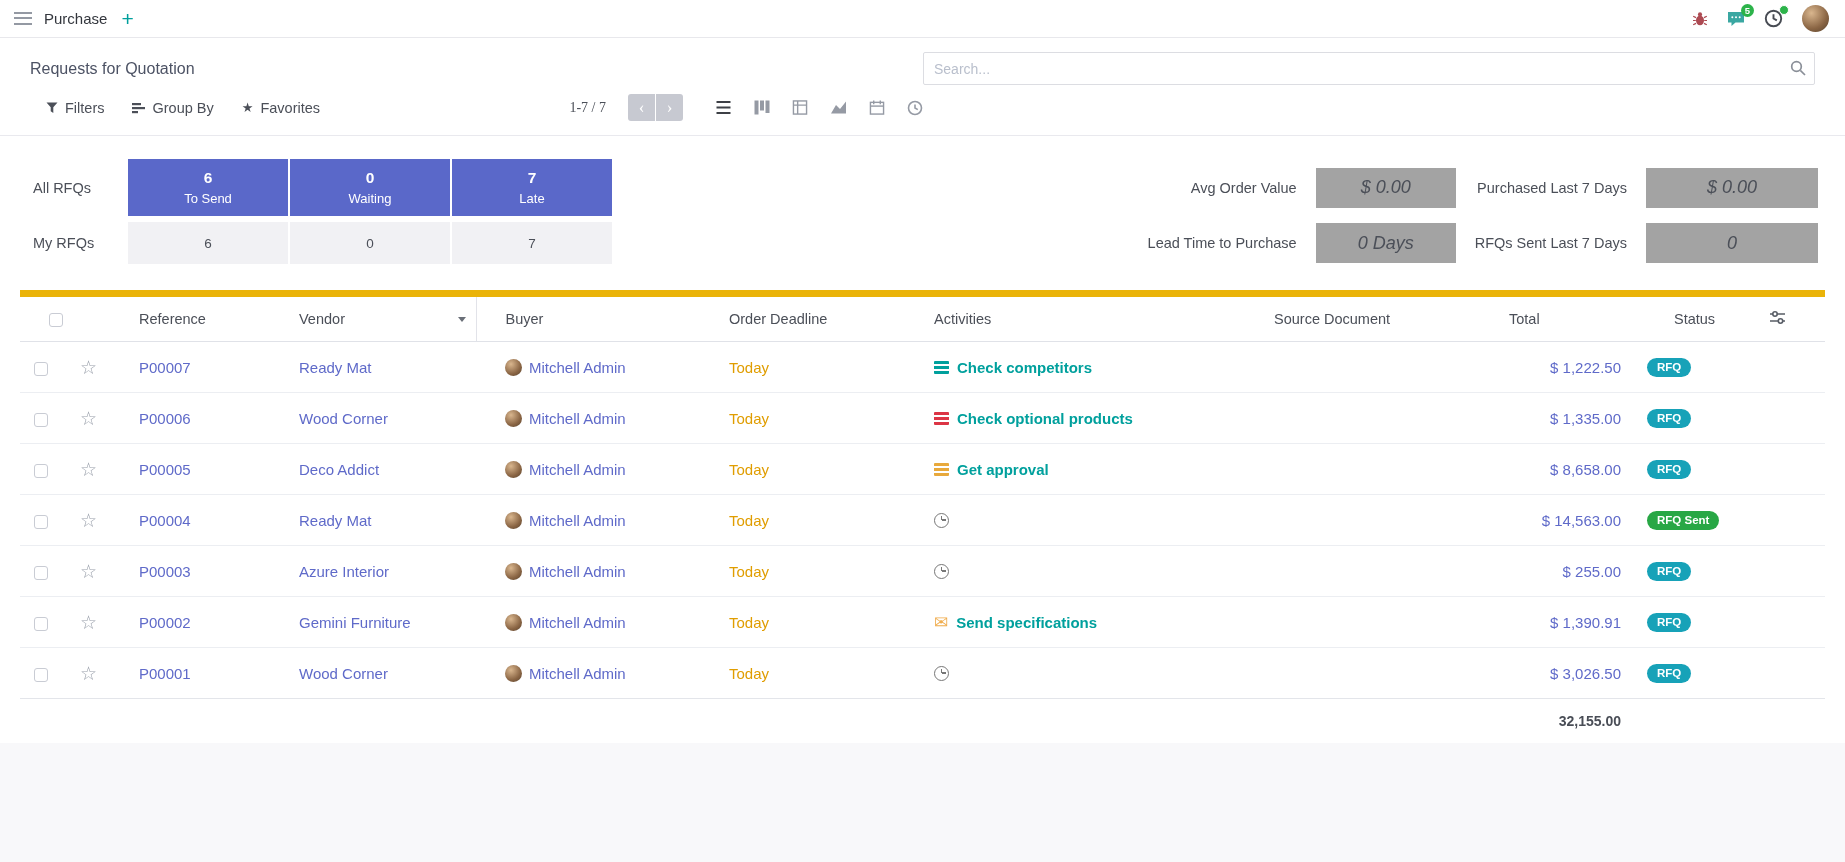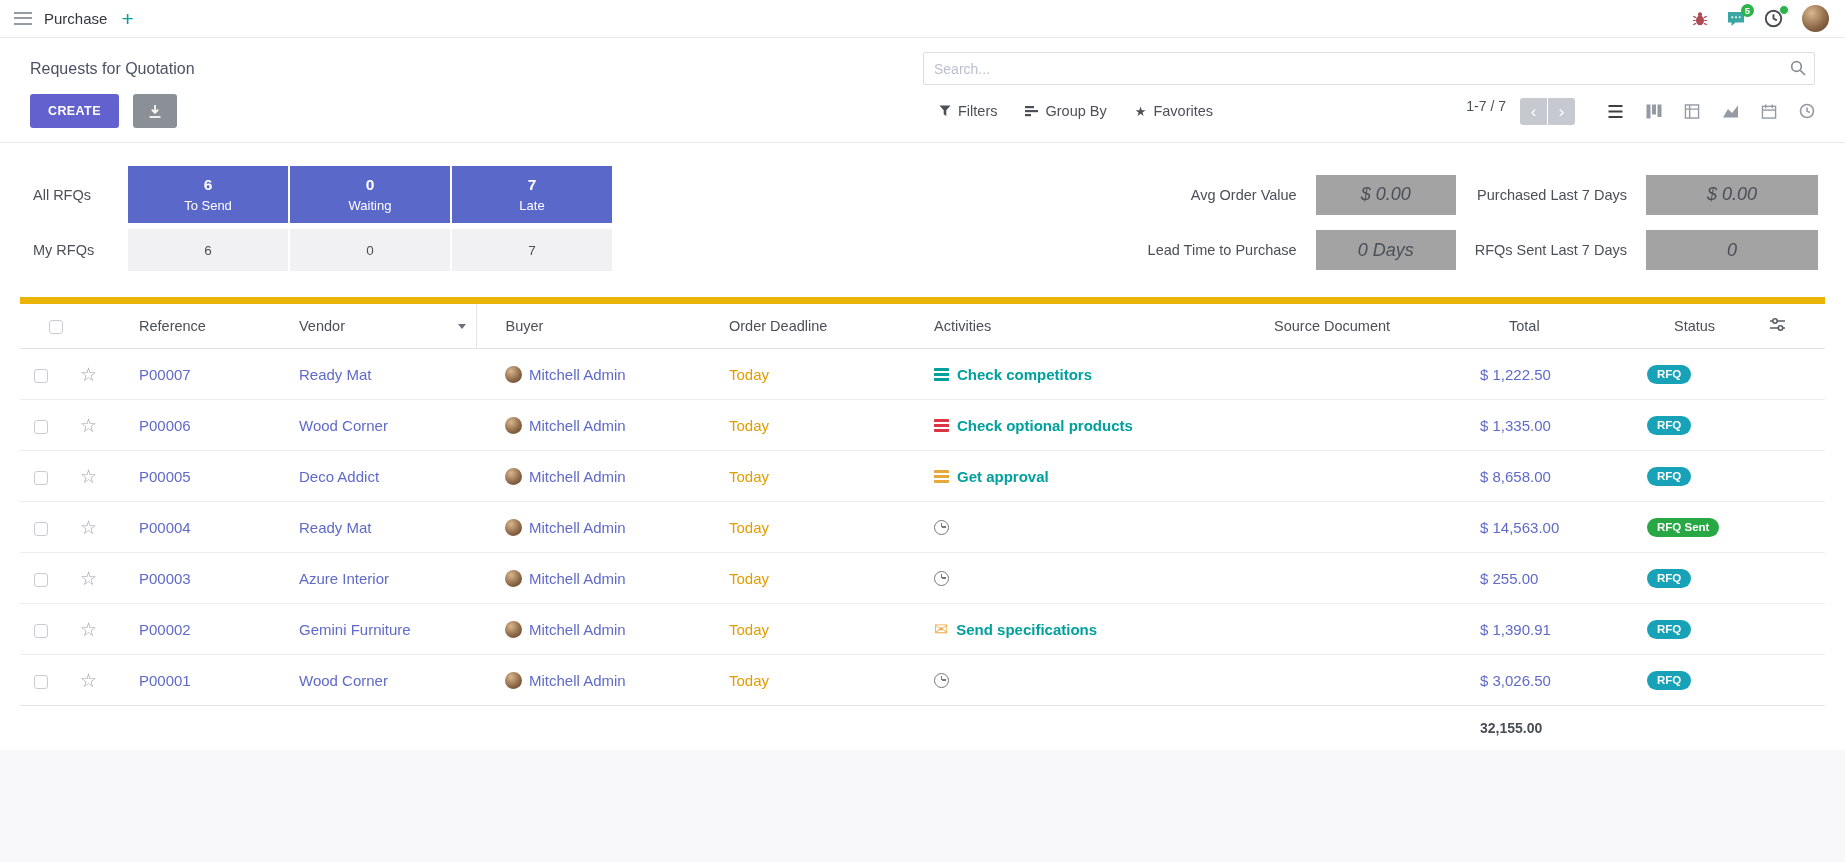--- a/index.html
+++ b/index.html
@@ -40,21 +40,21 @@
   .searchbox { position:relative; height:33px; }
   .search-input { width:100%; height:100%; border:1px solid #dcdde2; border-radius:2px;
                   padding:0 34px 0 10px; font-size:14px; color:#444; background:#fff; font-family:inherit; }
   .search-input::placeholder { color:#b9bfcc; }
   .search-icon { position:absolute; right:9px; top:8px; cursor:pointer; display:flex; }
   .cp-row2 { display:flex; align-items:center; padding-left:16px; }
   .cp-filter-group { display:flex; gap:28px; }
   .cp-filter-btn { display:flex; align-items:center; gap:7px; font-size:14.5px; color:#4b4f58;
                    background:none; border:none; padding:0; cursor:pointer; font-family:inherit; }
   .cp-filter-btn .glyph { font-size:13px; color:#4b4f58; }
-  .pager { margin-left:auto; display:flex; align-items:flex-start; gap:14px; }
+  .pager { margin-left:auto; display:flex; align-items:center; gap:22px;font-family:Liberation Serif, serif; }
   .pager-count { font-size:14px; color:#4b4f58; }
   .pager-btns { display:flex; gap:1px; }
   .pager-btn { width:27px; height:27px; background:#c7c9d1; color:#fff; border:none;
                font-size:17px; line-height:25px; text-align:center; padding:0; cursor:pointer; font-family:inherit; }
   .pager-btn.prev { border-radius:3px 0 0 3px; }
   .pager-btn.next { border-radius:0 3px 3px 0; }
   .view-switcher { display:flex; gap:22px; margin-left:32px; align-items:center; }
   .vs-btn { background:none; border:none; padding:0; display:flex; cursor:pointer; color:#959aa4; }
   .vs-btn.active { color:#3d4046; }
 
@@ -80,21 +80,21 @@
   .list-container { background:#fff; padding:0 20px; }
   .rfq-table { width:100%; border-collapse:collapse; table-layout:fixed; background:#fff; }
   .rfq-table thead th { height:48px; font-size:14.5px; font-weight:500; color:#4b4f58;
                         text-align:left; padding-left:29px; border-top:7px solid #eab308;
                         border-bottom:1px solid #e0e2e8; position:relative; cursor:pointer; }
   .rfq-table td { height:51px; font-size:15px; padding-left:29px; border-top:1px solid #eceef2;
                   white-space:nowrap; overflow:hidden; }
   .rfq-table tbody tr:first-child td { border-top:none; }
   th.c-check, td.c-check { padding-left:14px; width:48px; }
   th.c-star, td.c-star { padding-left:0; text-align:center; }
-  th.c-total, td.c-total { padding-right:24px; padding-left:0; }
+  th.c-total, td.c-total { text-align:right; padding-right:24px; padding-left:0; }
   th.c-status, td.c-status { padding-left:2px; }
   th.c-gear, td.c-gear { padding-left:0; text-align:center; }
   th.c-vendor { border-right:1px solid #e2e3e9; }
   .sort-caret { position:absolute; right:10px; top:50%; margin-top:-2px; width:0; height:0;
                 border-left:4px solid transparent; border-right:4px solid transparent;
                 border-top:5px solid #6a6f78; }
   input[type="checkbox"] { appearance:none; -webkit-appearance:none; width:14px; height:14px;
                            border:1px solid #c9ccd4; border-radius:3px; background:#fff;
                            margin:0; vertical-align:middle; cursor:pointer; }
   .star { font-size:19px; color:#9aa0ab; cursor:pointer; }
@@ -167,31 +167,20 @@
   <div class="searchbox">
     <input class="search-input" type="text" placeholder="Search..." style="">
     <span class="search-icon">
       <svg width="16" height="16" viewBox="0 0 16 16">
           <circle cx="6.5" cy="6.5" r="4.8" fill="none" stroke="#8a8f98" stroke-width="1.7"></circle>
           <path d="M10.3 10.3L15 15" stroke="#8a8f98" stroke-width="1.7"></path>
         </svg>
     </span>
   </div>
 
-  <div class="cp-buttons">
-    <button class="btn-create">CREATE</button>
-    <button class="btn-download">
-      <span style="display:flex">
-        <svg width="16" height="15" viewBox="0 0 16 15">
-            <path d="M8 1v7.5M4.8 5.7L8 8.9l3.2-3.2" stroke="#fff" stroke-width="1.7" fill="none"></path>
-            <path d="M2.5 13h11" stroke="#fff" stroke-width="1.7"></path>
-          </svg>
-      </span>
-    </button>
-  </div>
 
   <div class="cp-row2">
     <div class="cp-filter-group">
       <button class="cp-filter-btn">
         <span style="display:flex">
           <svg width="12" height="12" viewBox="0 0 12 12">
               <path d="M0.5 0.5h11L7.3 5.3v5.6L4.7 9.2V5.3z" fill="#4b4f58"></path>
             </svg>
         </span>
         <span>Filters</span>

